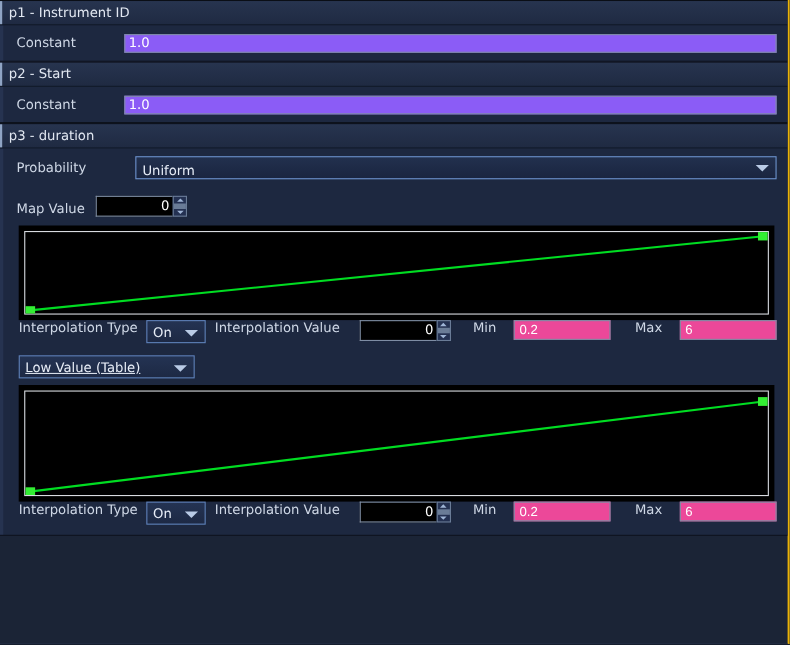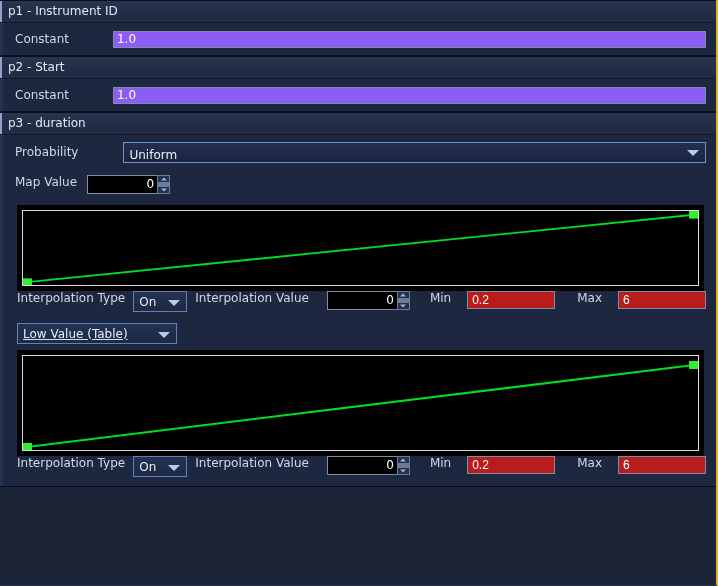--- a/index.html
+++ b/index.html
@@ -175,21 +175,21 @@
 
   
   .mask-block { padding: 6px 0 2px 12px; }
   .mask-title {
     color: #cfd8e6;
     font-size: 12px;
     margin-bottom: 2px;
   }
   .mask-maprow {
     display: flex;
-    align-items: flex-start;
+    align-items: flex-end;
     gap: 10px;
     height: 22px;
   }
 
   
   .graph-wrap {
     margin: 6px 12px 0 14px;
     background: #000000;
     padding: 5px;
     box-sizing: border-box;
@@ -215,21 +215,21 @@
     box-sizing: border-box;
     gap: 0;
   }
   .interp-row .lbl { margin-right: 8px; }
   .interp-row .combo.on {
     width: 84px;
     height: 21px;
   }
   .interp-row .gap { width: 18px; }
   .small-field {
-    background: #b91c1c;
+    background: #ec4899;
     border: 1px solid #7e8da4;
     color: #ffffff;
     font-size: 12px;
     height: 18px;
     line-height: 16px;
     padding: 0 4px;
     box-sizing: border-box;
     width: 88px;
   }
   .combo-row-wrap { padding: 4px 0 0 14px; }

